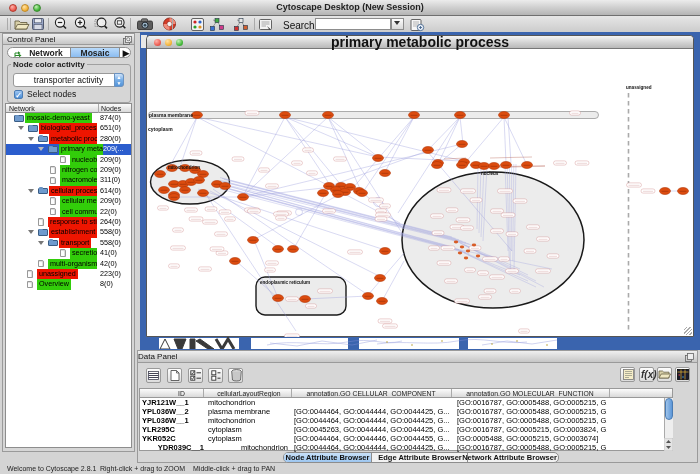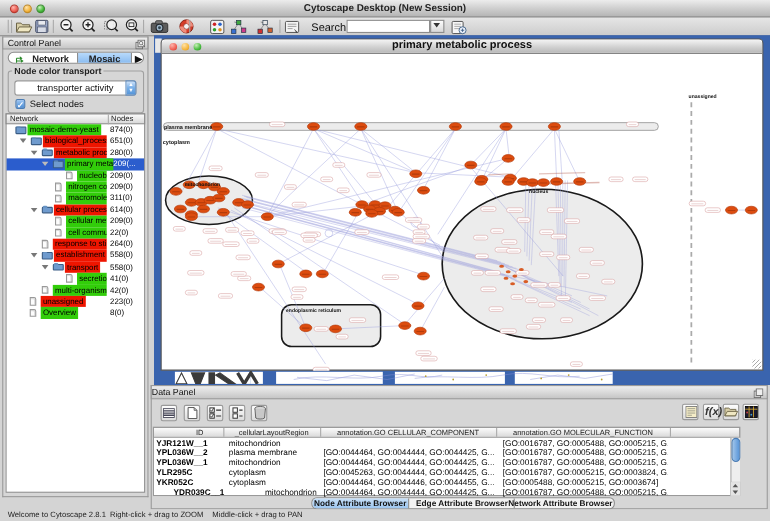--- a/index.html
+++ b/index.html
@@ -58,21 +58,21 @@
 
 #desktop { left:140px; top:32px; width:560px; height:318px; background:#3a64ae; overflow:hidden; }
 
 .bgwin { position:absolute; background:#fff; }
 
 #iwin { position:absolute; left:6px; top:3px; width:548px; height:302px;
   background:#fff; border:1px solid #555; border-radius:4px 4px 0 0; }
 #iwinbar { position:absolute; left:0; top:0; width:100%; height:13px;
   background:linear-gradient(#f4f4f4,#cfcfcf 60%,#b9b9b9); border-bottom:1px solid #777;
   border-radius:4px 4px 0 0; }
-#iwinbar .title { text-align:center; font-size:10px; font-weight:bold; color:#111; line-height:12px; }
+#iwinbar .title { text-align:center; font-size:14px; font-weight:bold; color:#111; line-height:12px; }
 .tl2 { position:absolute; top:3px; width:7px; height:7px; border-radius:50%; }
 #gripwrap { position:absolute; right:1px; bottom:1px; width:8px; height:8px;
   background:repeating-linear-gradient(135deg,#fff 0,#fff 1.5px,#aaa 1.5px,#aaa 2.5px); }
 
 #dpanel { left:137px; top:350px; width:561px; height:113px; background:#d6d6d6;
   border:1px solid #9a9a9a; }
 #dphead { left:137px; top:350px; width:561px; height:13px;
   background:linear-gradient(#efefef,#c6c6c6); border:1px solid #9a9a9a;
   font-size:8px; color:#111; line-height:12px; padding-left:0; }
 .dbtn { position:absolute; width:15px; height:15px; background:linear-gradient(#fdfdfd,#dcdcdc);
@@ -218,21 +218,21 @@
     <svg class="abs" style="left:6px;top:1.5px;" width="9" height="9" viewBox="0 0 9 9">
         <path d="M1 8 L1 3 M1 3 L4 3 M1 5.5 L5 5.5" stroke="#2a8a2a" stroke-width="1" fill="none"></path>
         <path d="M4 1.2 L6.5 3 L4 4.8 Z M5 3.7 L7.5 5.5 L5 7.3 Z" fill="#2a8a2a"></path>
       </svg>
     <span style="margin-left:14px;">Network</span>
   </div>
   <div class="seg" style="left:62px;width:50px;background:linear-gradient(#b8dafb,#82b6ee);border-left:1px solid #8d8d8d;border-right:1px solid #8d8d8d;text-decoration:underline;">Mosaic</div>
   <div class="seg" style="left:112px;width:12px;color:#111;">▶</div>
 </div>
 <div class="abs" id="groupbox"></div>
-<div class="abs" id="grouplabel">Node color transport</div>
+<div class="abs" id="grouplabel">Node color activity</div>
 <div class="abs" id="combo">transporter activity</div>
 <div class="abs" id="combobtn">▲<br>▼</div>
 <div class="abs" id="chk">✓</div>
 <div class="abs" id="chklabel">Select nodes</div>
 <div class="abs" id="tree"></div>
 <div class="abs" id="treehead">
   <span style="position:absolute;left:3px;top:1px;">Network</span>
   <span style="position:absolute;left:95px;top:1px;">Nodes</span>
   <span style="position:absolute;left:92px;top:0;width:1px;height:9px;background:#aaa;"></span>
 </div>

